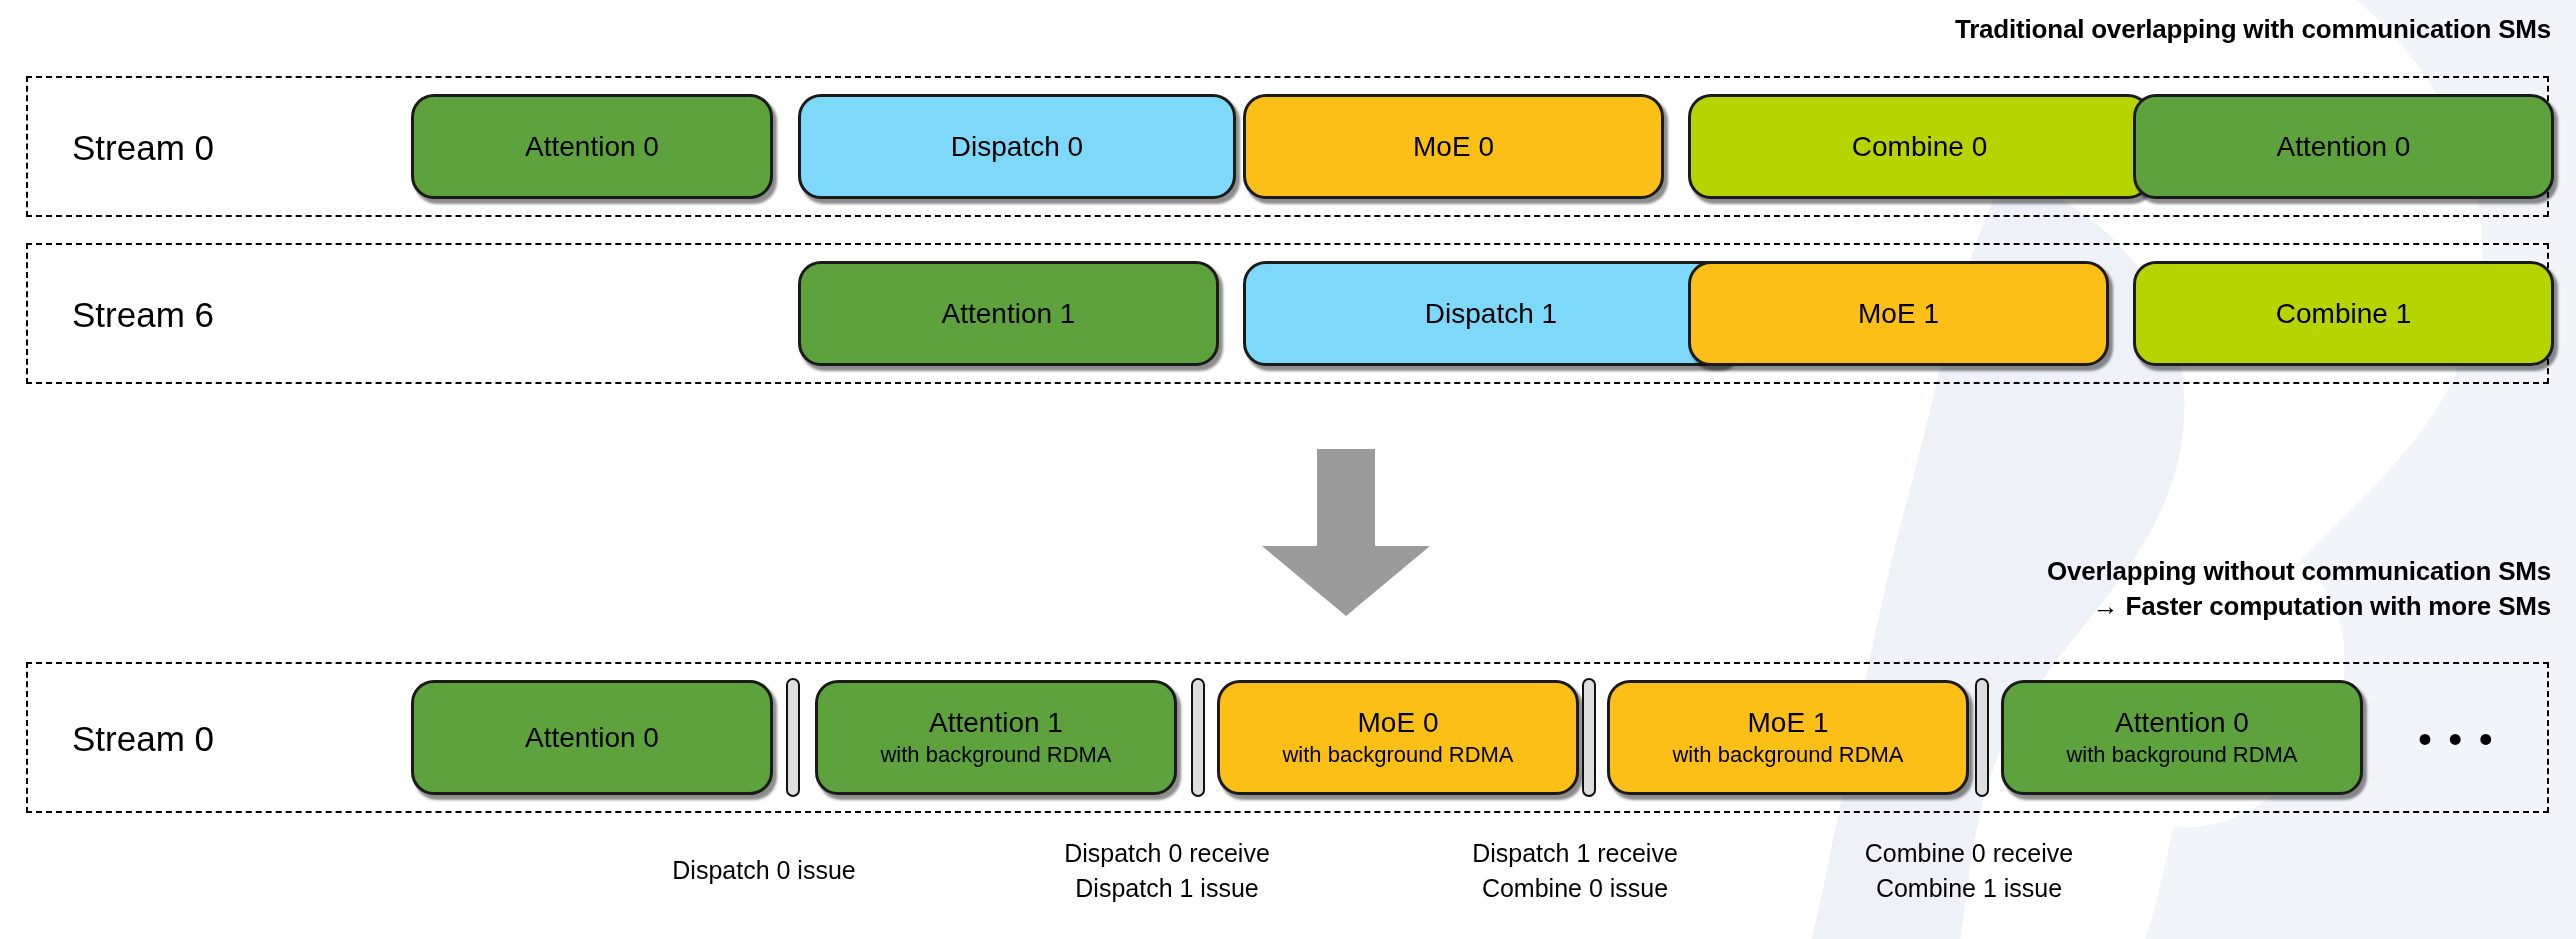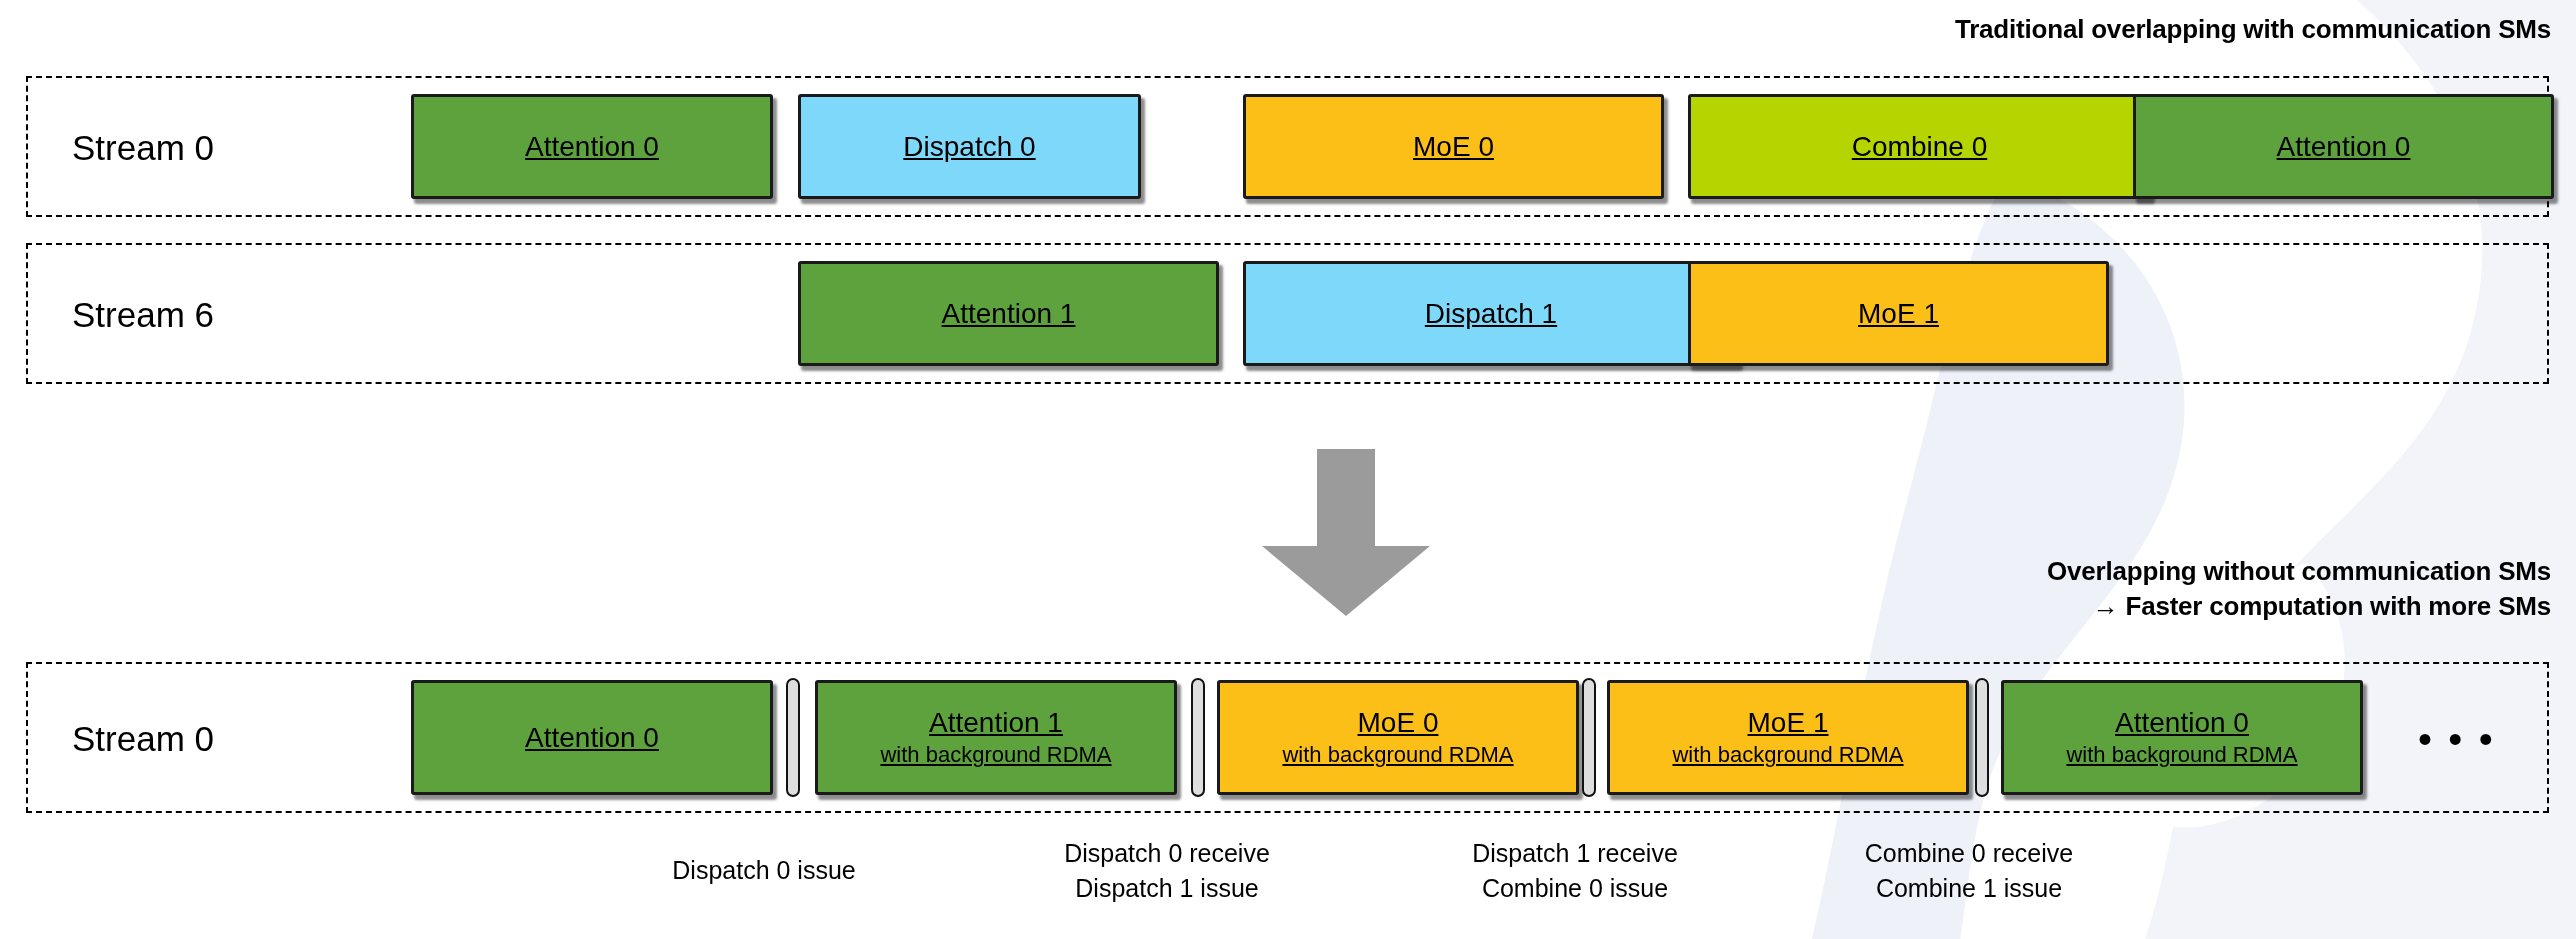--- a/index.html
+++ b/index.html
@@ -65,28 +65,27 @@
 
   
   .track {
     position: absolute;
     left: 0; top: 0; right: 0; bottom: 0;
   }
   .tbox {
     position: absolute;
     box-sizing: border-box;
     border: 3.5px solid #1a1a1a;
-    border-radius: 3px;
+    border-radius: 23px;
     display: flex;
     flex-direction: column;
     align-items: center;
     justify-content: center;
     box-shadow: 3.5px 4.4px 2.6px rgba(0,0,0,0.45);
     overflow: hidden;
-    text-decoration: underline;
   }
   .tbox .t-main {
     font-size: 28px;
     line-height: 1.12;
     white-space: nowrap;
   }
   .tbox .t-sub {
     font-size: 22px;
     line-height: 1.15;
     margin-top: 3.5px;
@@ -161,21 +160,21 @@
 </svg>
 
 <div class="caption" id="caption-top">Traditional overlapping with communication SMs</div>
 
 <div class="stream-row" id="row-stream0-top">
   <div class="stream-label">Stream 0</div>
   <div class="track">
     <div class="tbox" style="left: 383px; width: 362px; background: rgb(93, 162, 60); top: 16px; bottom: 16px;">
       <span class="t-main">Attention 0</span>
     </div>
-    <div class="tbox" style="left: 770px; width: 343px; background: rgb(126, 216, 249); top: 16px; bottom: 16px;">
+    <div class="tbox" style="left: 770px; width: 438px; background: rgb(126, 216, 249); top: 16px; bottom: 16px;">
       <span class="t-main">Dispatch 0</span>
     </div>
     <div class="tbox" style="left: 1215px; width: 421px; background: rgb(252, 191, 23); top: 16px; bottom: 16px;">
       <span class="t-main">MoE 0</span>
     </div>
     <div class="tbox" style="left: 1660px; width: 463px; background: rgb(181, 212, 0); top: 16px; bottom: 16px;">
       <span class="t-main">Combine 0</span>
     </div>
     <div class="tbox" style="left: 2105px; width: 421px; background: rgb(93, 162, 60); top: 16px; bottom: 16px;">
       <span class="t-main">Attention 0</span>
@@ -187,20 +186,23 @@
   <div class="stream-label">Stream 6</div>
   <div class="track">
     <div class="tbox" style="left: 770px; width: 421px; background: rgb(93, 162, 60); top: 16px; bottom: 16px;">
       <span class="t-main">Attention 1</span>
     </div>
     <div class="tbox" style="left: 1215px; width: 496px; background: rgb(126, 216, 249); top: 16px; bottom: 16px;">
       <span class="t-main">Dispatch 1</span>
     </div>
     <div class="tbox" style="left: 1660px; width: 421px; background: rgb(252, 191, 23); top: 16px; bottom: 16px;">
       <span class="t-main">MoE 1</span>
+    </div>
+    <div class="tbox" style="left: 2105px; width: 421px; background: rgb(181, 212, 0); top: 16px; bottom: 16px;">
+      <span class="t-main">Combine 1</span>
     </div>
   </div>
 </div>
 
 <div id="big-arrow">
   <div class="shaft" style="background: rgb(155, 155, 155);"></div>
   <div class="head" style="border-top-color: rgb(155, 155, 155);"></div>
 </div>
 
 <div class="caption" id="caption-bottom">Overlapping without communication SMs

